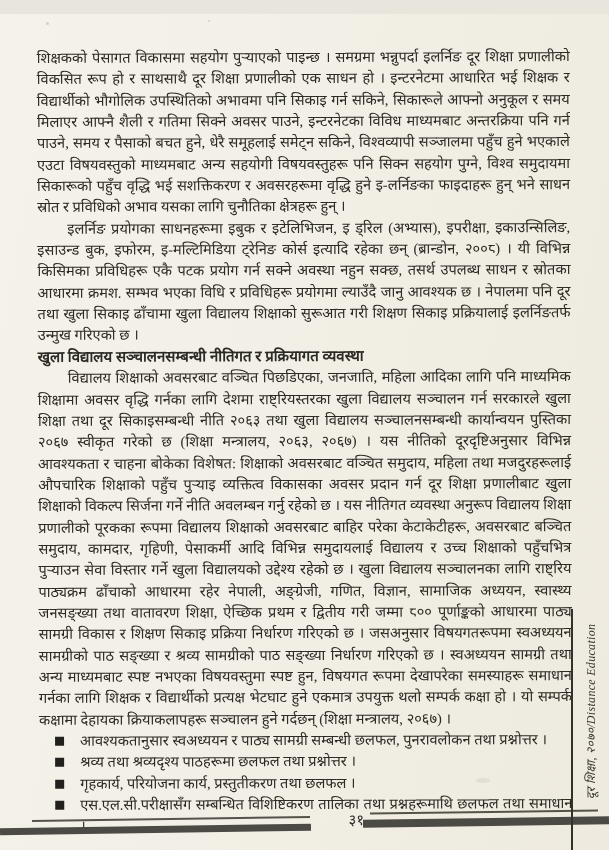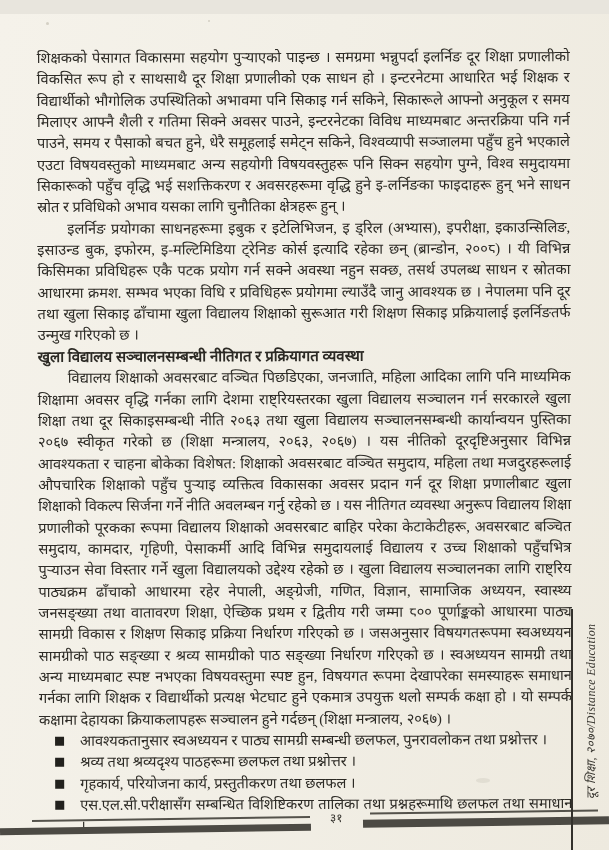--- a/index.html
+++ b/index.html
@@ -30,21 +30,21 @@
   }
   .bullet-text{flex:1;}
   
   .rule{position:absolute;background:#54524b;}
   .rule-thin-left{left:32px;top:804px;width:278px;height:2px;transform:rotate(-0.8deg);}
   .rule-thick-left{left:0;top:812px;width:311px;height:7px;background:#4c4a44;transform:rotate(-0.8deg);}
   .rule-thin-right{left:370px;top:797px;width:228px;height:2px;transform:rotate(-0.8deg);}
   .rule-thick-right{left:363px;top:804px;width:246px;height:8px;background:#4c4a44;transform:rotate(-0.8deg);}
   .page-number{
     position:absolute;left:330px;top:795px;width:34px;
-    text-align:left;font-size:12px;color:#33312c;
+    text-align:right;font-size:15px;color:#33312c;
   }
   
   .side-rule{position:absolute;left:571px;top:595px;width:2px;height:255px;background:#33312c;}
   .side-caption{
     position:absolute;left:464px;top:689px;width:252px;
     text-align:center;font-size:12px;font-style:italic;color:#3a3832;
     transform:rotate(-90deg);white-space:nowrap;letter-spacing:.3px;
   }
   
   .speck{position:absolute;border-radius:50%;background:#b9b4a6;opacity:.55;}

